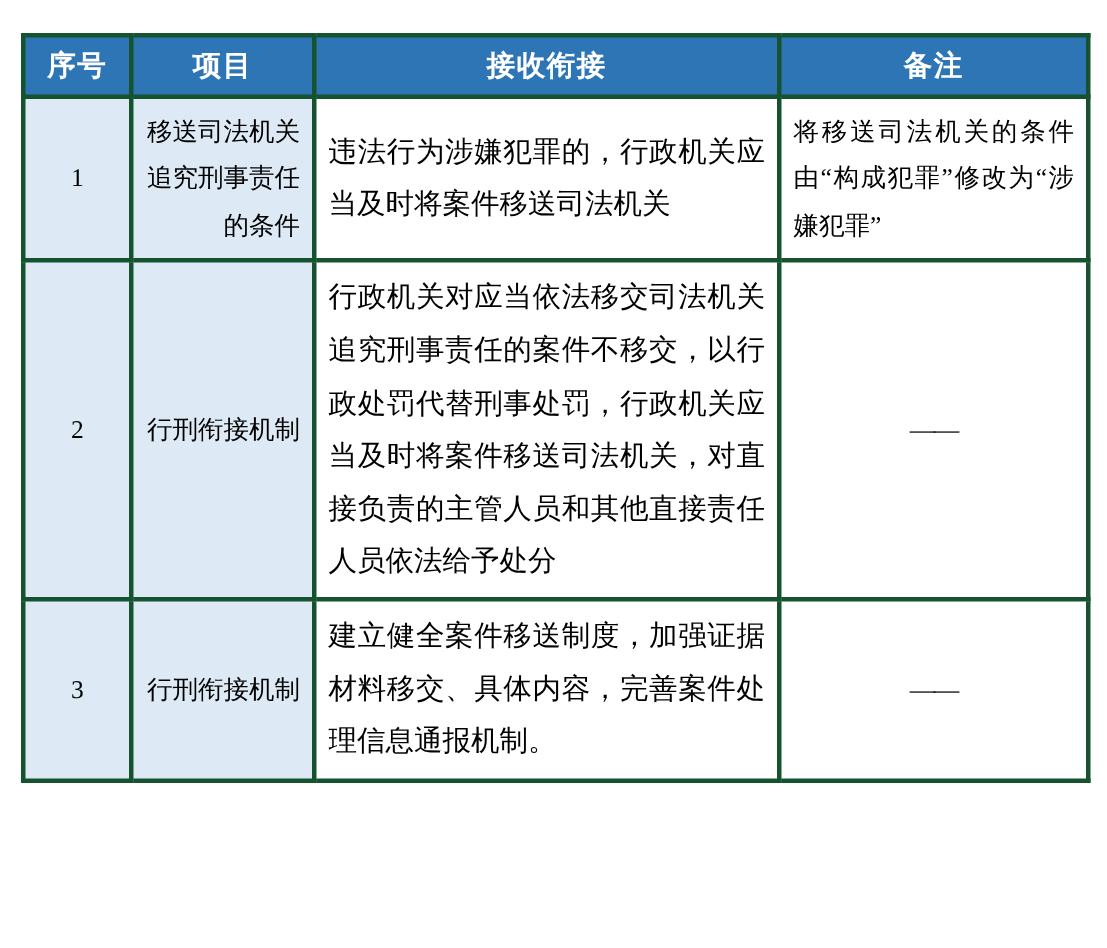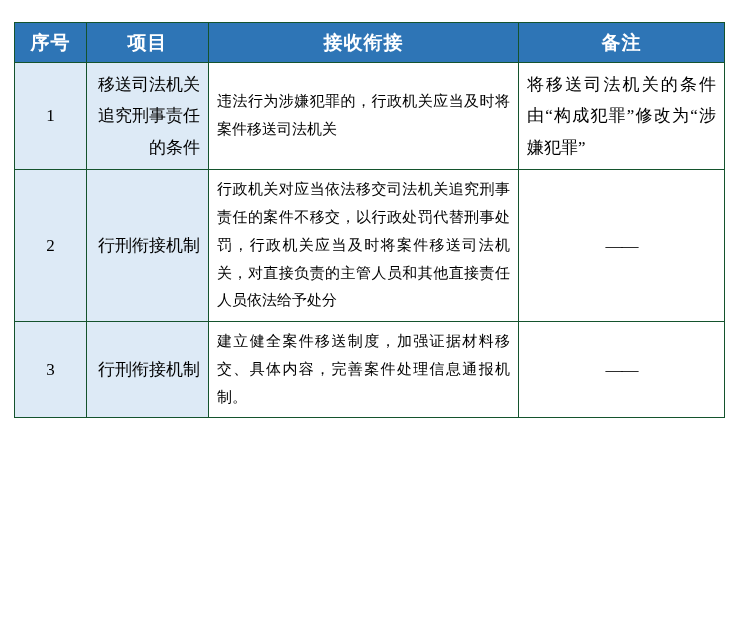--- a/index.html
+++ b/index.html
@@ -22,21 +22,21 @@
     padding: 22px 14px 14px 14px;
   }
   table.doc-table {
     border-collapse: collapse;
     width: 710px;
     margin: 0 auto;
     table-layout: fixed;
   }
   table.doc-table th,
   table.doc-table td {
-    border: 1px solid #14532d;
+    border: 3px solid #14532d;
     vertical-align: middle;
     padding: 6px 8px;
     box-sizing: border-box;
   }
   thead th {
     background: #2e75b6;
     color: #ffffff;
     font-weight: bold;
     font-size: 19px;
     text-align: center;
@@ -59,21 +59,21 @@
     background: #ddeaf6;
     text-align: right;
     font-size: 17px;
     line-height: 1.85;
     color: #000;
   }
   td.cell-body {
     background: #ffffff;
     text-align: justify;
     text-justify: inter-ideograph;
-    font-size: 15px;
+    font-size: 19px;
     line-height: 1.85;
     color: #000;
     padding: 10px 10px;
   }
   td.cell-note {
     background: #ffffff;
     text-align: center;
     font-size: 17px;
     line-height: 1.85;
     color: #000;

